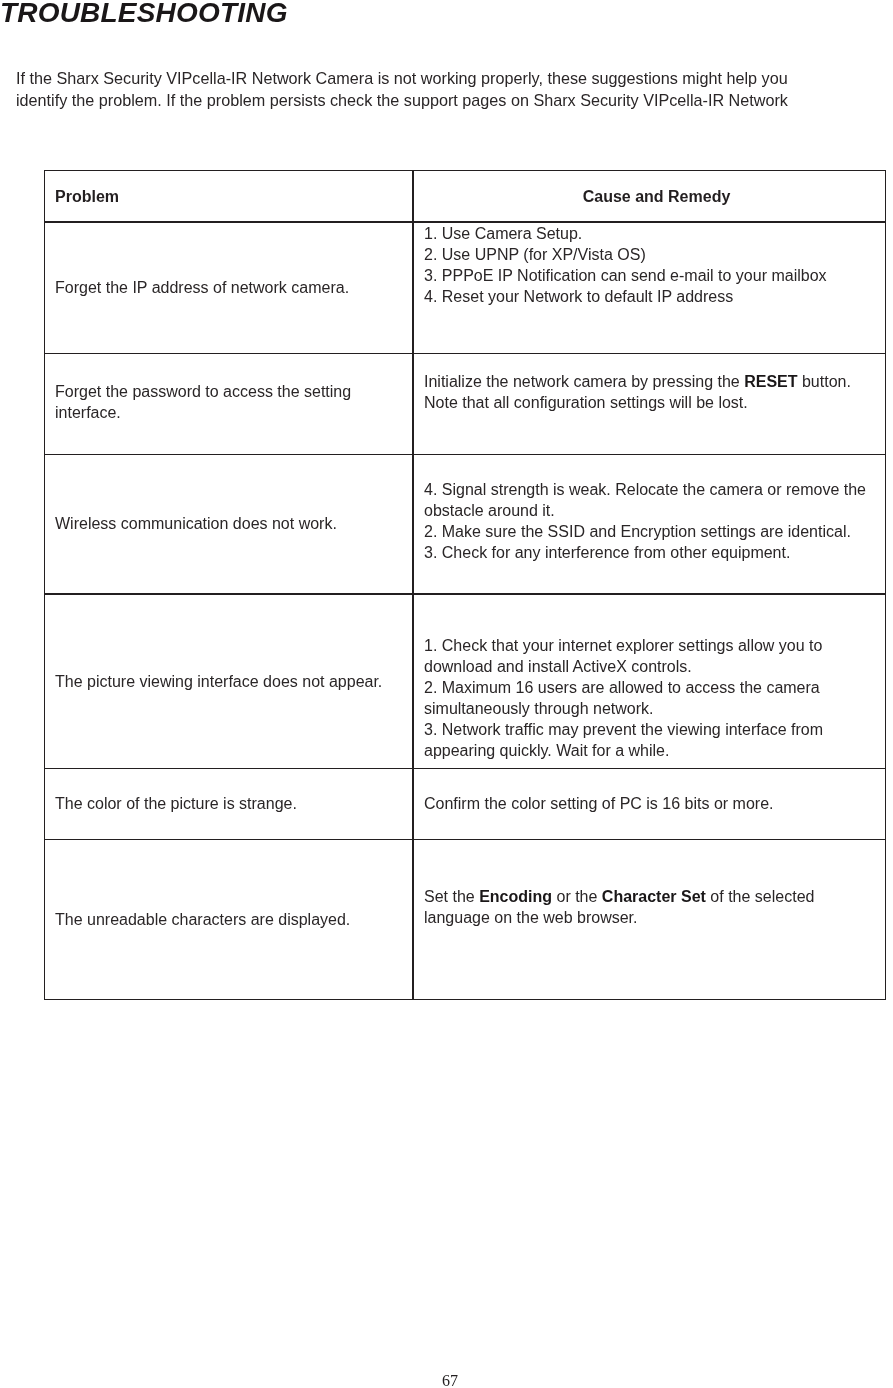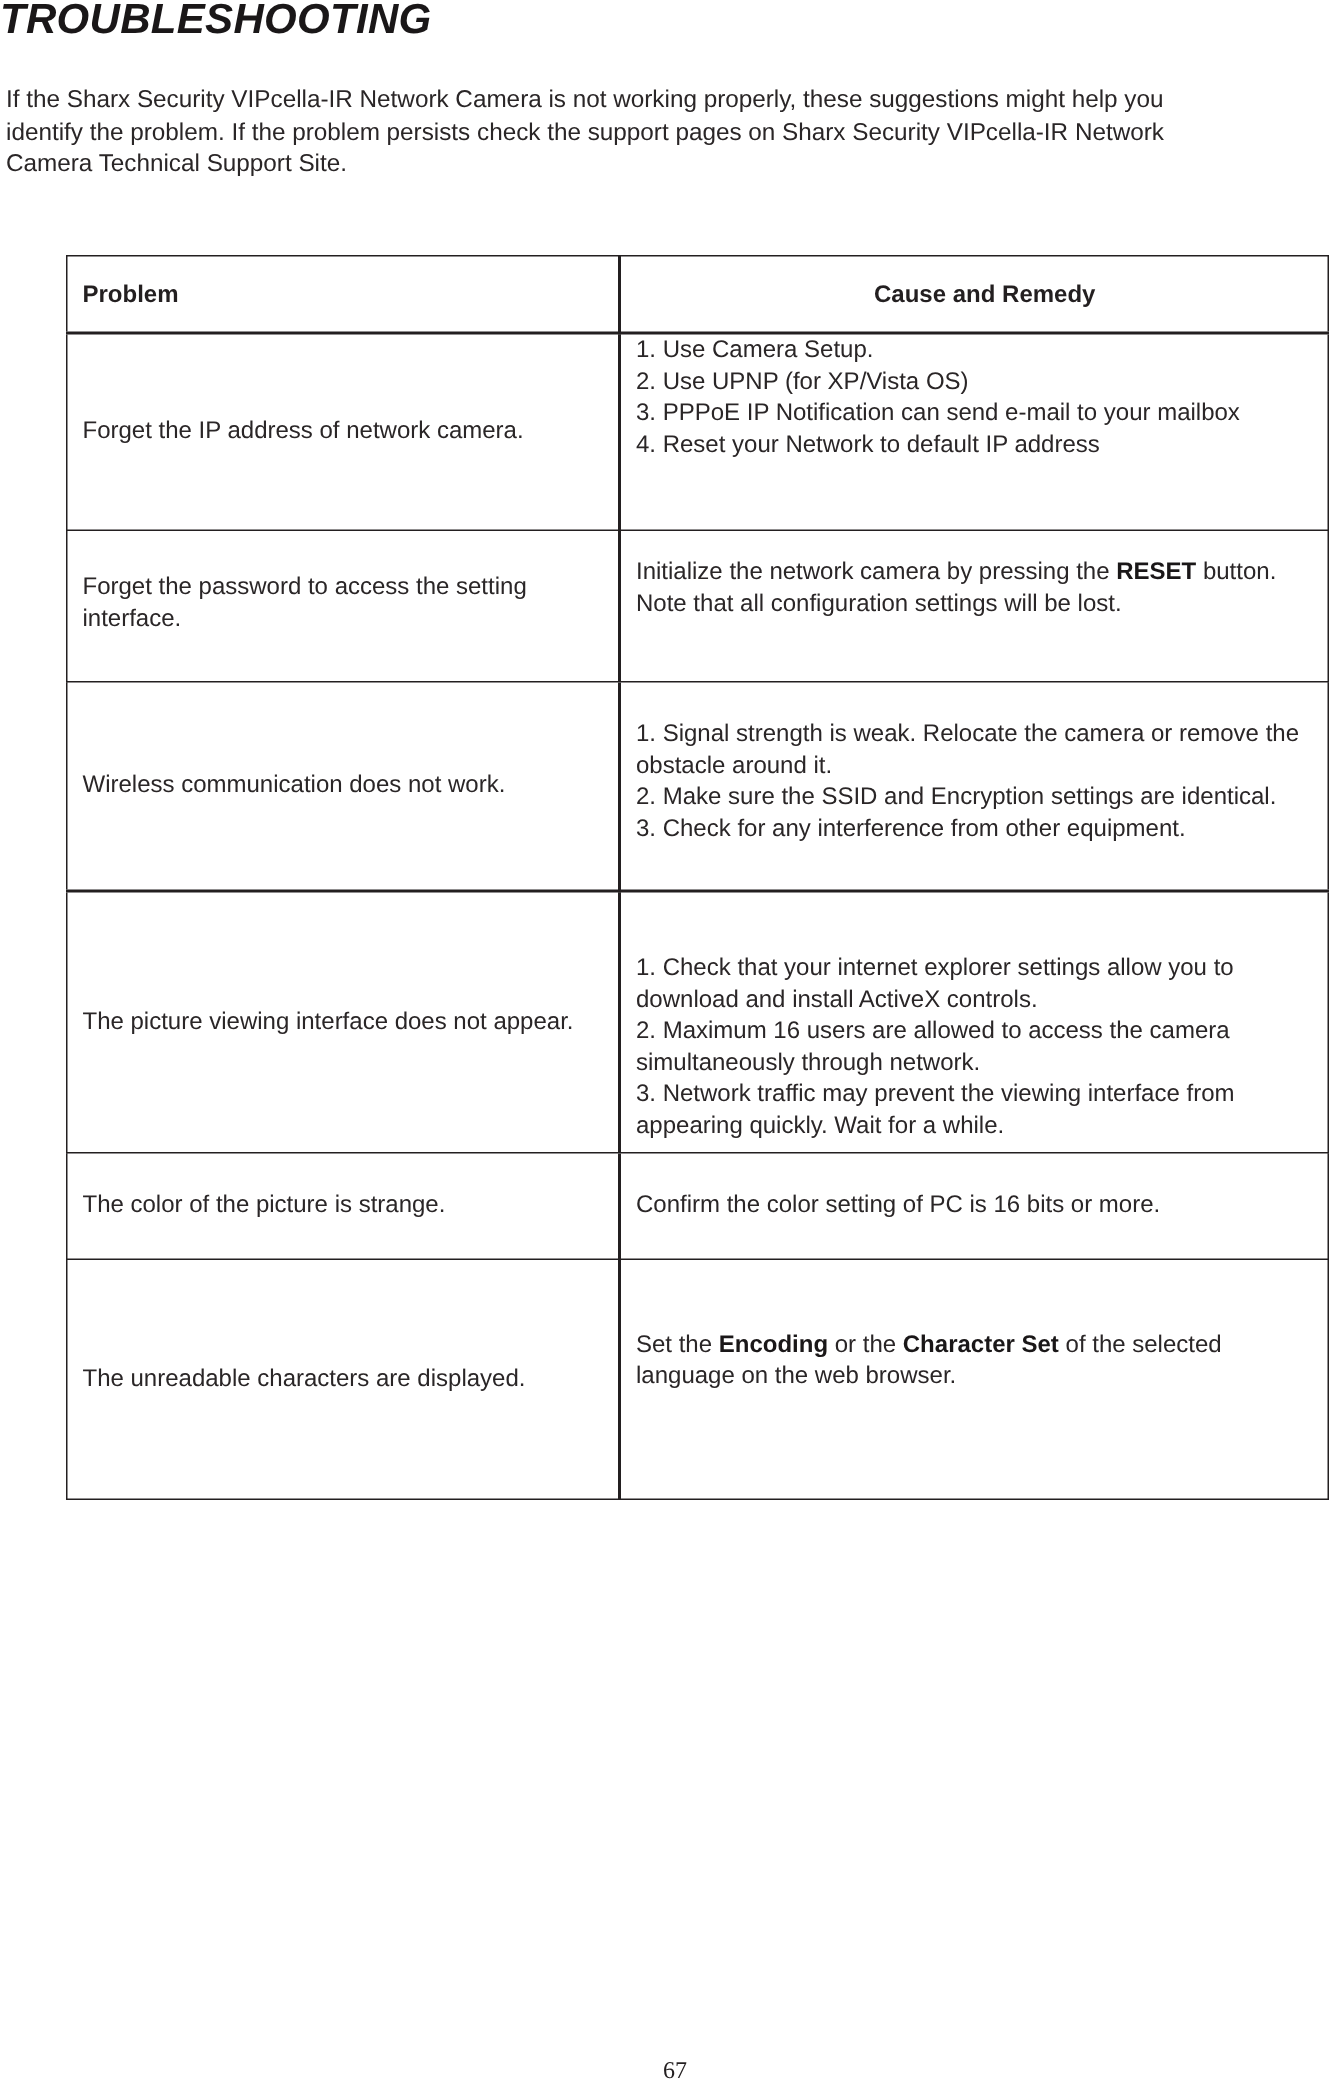--- a/index.html
+++ b/index.html
@@ -26,21 +26,21 @@
       font-style: italic;
       letter-spacing: 0.2px;
       color: #1a1718;
       line-height: 30px;
     }
     .intro {
       position: absolute;
       left: 0;
       top: 52px;
       width: 708px;
-      margin: 4px;
+      margin: 16px;
       font-size: 16.2px;
       line-height: 21.5px;
       color: #2a2627;
     }
     .intro .line { display: block; white-space: nowrap; }
     .trouble-table {
       position: absolute;
       left: 44px;
       top: 170px;
       width: 828px;
@@ -82,21 +82,20 @@
     }
   </style>
 </head>
 <body>
 
 <h1 class="title">TROUBLESHOOTING</h1>
 
 <p class="intro">
   <span class="line">If the Sharx Security VIPcella-IR Network Camera is not working properly, these suggestions might help you</span>
   <span class="line">identify the problem. If the problem persists check the support pages on Sharx Security VIPcella-IR Network</span>
-  <span class="line">Camera Technical Support Site.</span>
 </p>
 
 <table class="trouble-table">
   <thead>
     <tr>
       <th class="col-problem">Problem</th>
       <th class="col-remedy">Cause and Remedy</th>
     </tr>
   </thead>
   <tbody>
@@ -114,21 +113,21 @@
     <tr style="height:101px;">
       <td class="col-problem" style="vertical-align:top; padding-top:27px;">Forget the password to access the setting interface.</td>
       <td class="col-remedy remedy" style="padding-top:17px;">
         <span>Initialize the network camera by pressing the </span><b>RESET</b><span> button. Note that all configuration settings will be lost.</span>
       </td>
     </tr>
 
     <tr class="thick-bottom" style="height:140px;">
       <td class="col-problem">Wireless communication does not work.</td>
       <td class="col-remedy remedy" style="padding-top:24px;">
-        <span class="line">1. Signal strength is weak. Relocate the camera or remove the obstacle around it.</span>
+        <span class="line">4. Signal strength is weak. Relocate the camera or remove the obstacle around it.</span>
         <span class="line">2. Make sure the SSID and Encryption settings are identical.</span>
         <span class="line">3. Check for any interference from other equipment.</span>
       </td>
     </tr>
 
     <tr style="height:174px;">
       <td class="col-problem">The picture viewing interface does not appear.</td>
       <td class="col-remedy remedy" style="padding-top:40px;">
         <span class="line">1. Check that your internet explorer settings allow you to download and install ActiveX controls.</span>
         <span class="line">2. Maximum 16 users are allowed to access the camera simultaneously through network.</span>

